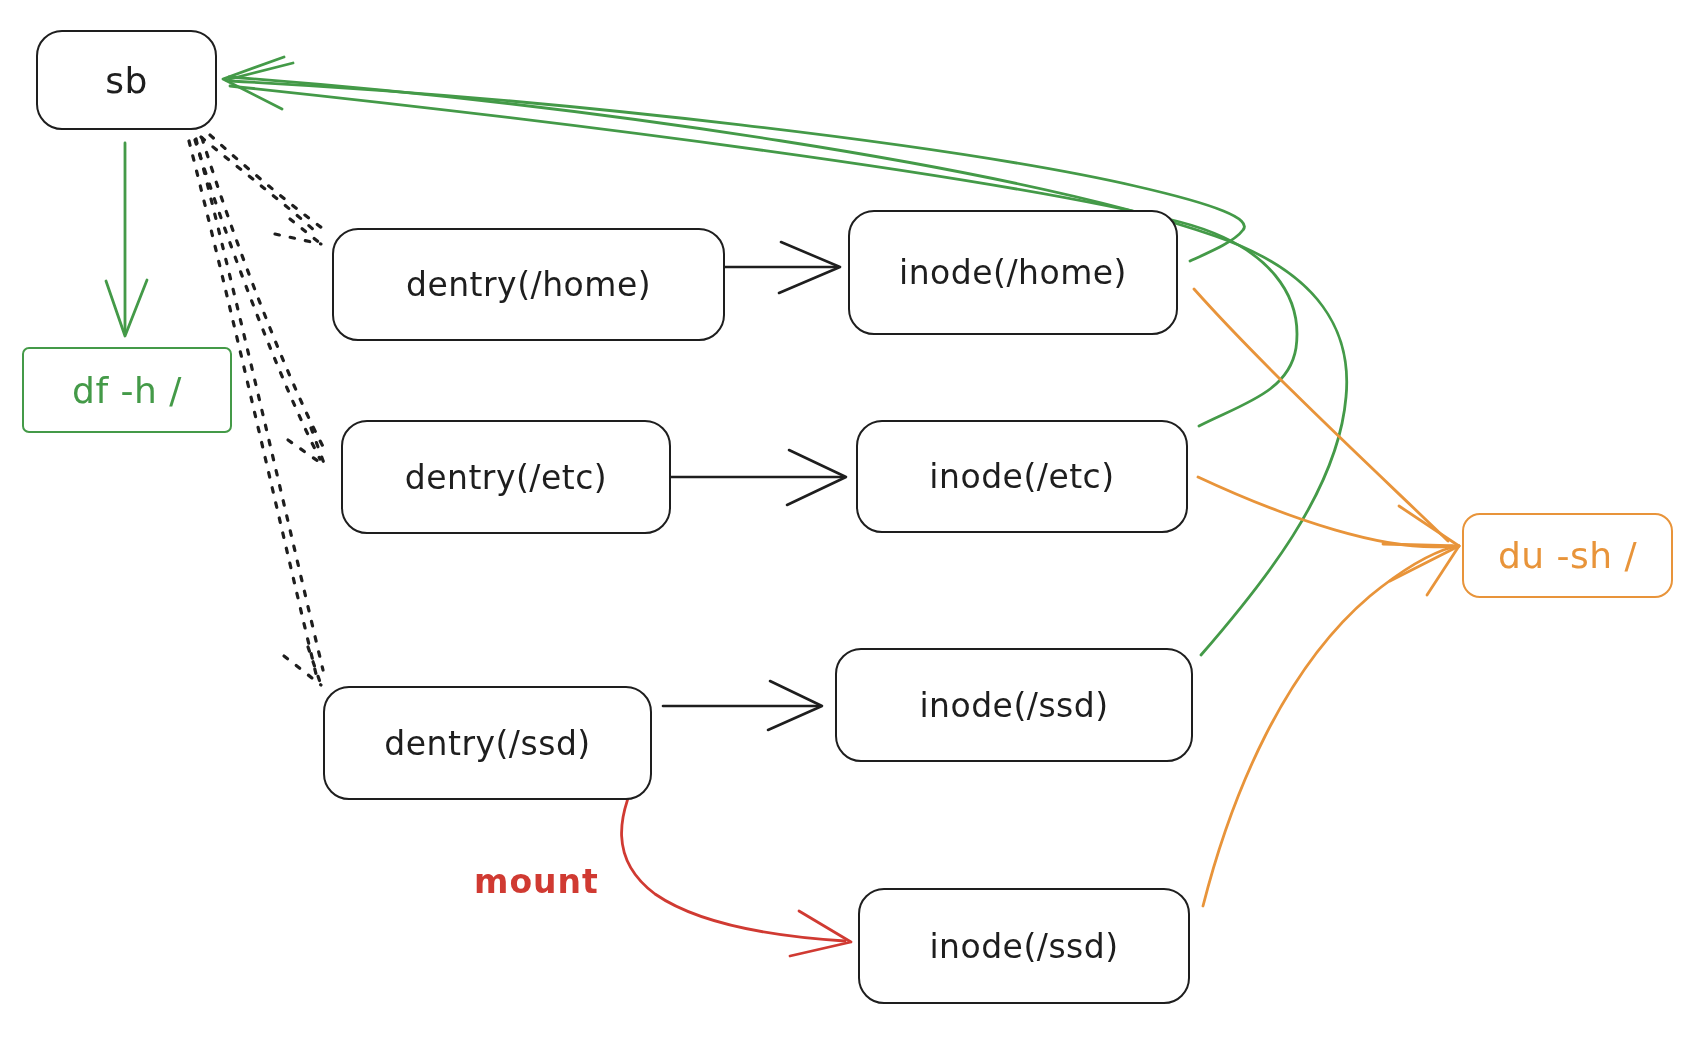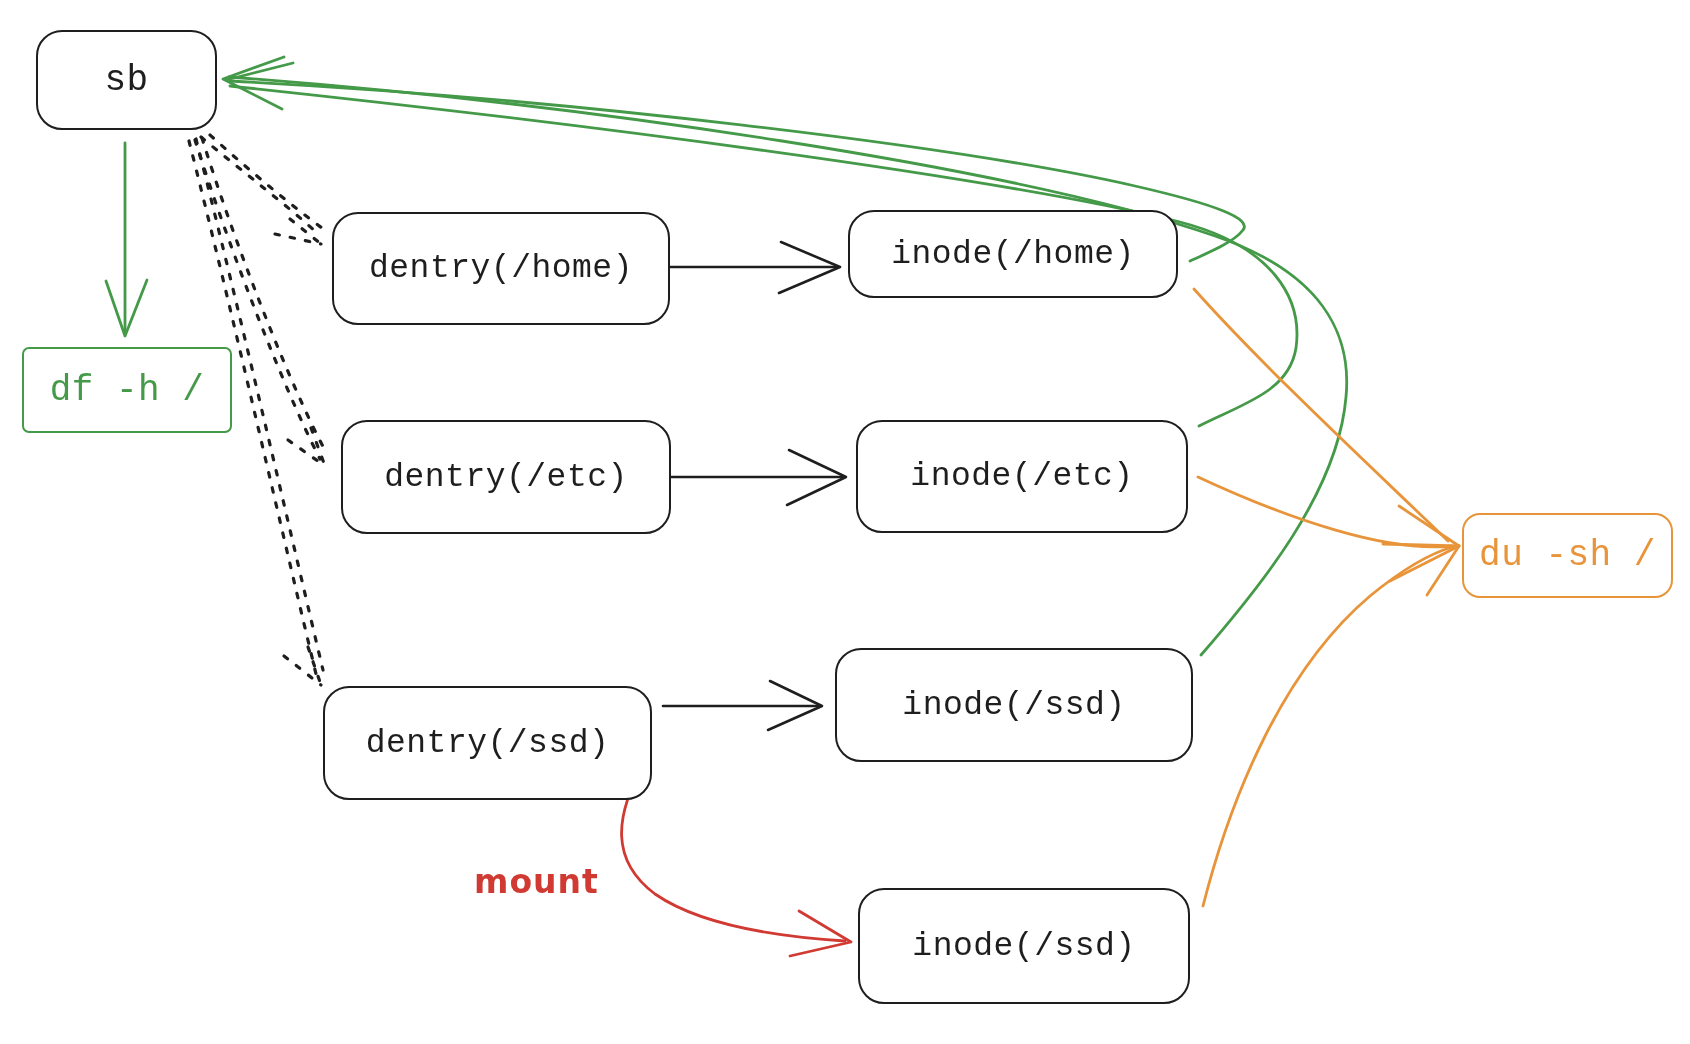--- a/index.html
+++ b/index.html
@@ -25,29 +25,28 @@
     position:absolute;
     display:flex;align-items:center;justify-content:center;
     border:2.6px solid var(--ink);
     border-radius:26px;
     background:var(--bg);
     color:var(--ink);
     font-size:33px;
     letter-spacing:0.5px;
     white-space:nowrap;
     box-sizing:border-box;
-    font-family:Liberation Mono, monospace;
   }
   .n-sb   {left:36px;  top:30px;  width:181px; height:100px; font-size:36px;}
   .n-df   {left:22px;  top:347px; width:210px; height:86px;  border-radius:7px;
            border-color:var(--green); color:var(--green); font-size:36px;}
-  .n-dhome{left:332px; top:212px; width:338px; height:113px;}
+  .n-dhome{left:332px; top:228px; width:393px; height:113px;}
   .n-detc {left:325px; top:420px; width:330px; height:114px;margin-left:16px;}
   .n-dssd {left:323px; top:638px; width:329px; height:114px;margin-top:48px;}
-  .n-ihome{left:848px; top:210px; width:330px; height:88px;}
+  .n-ihome{left:848px; top:210px; width:330px; height:125px;}
   .n-ietc {left:856px; top:420px; width:332px; height:113px;}
   .n-issd1{left:835px; top:648px; width:358px; height:114px;}
   .n-issd2{left:858px; top:888px; width:332px; height:116px;}
   .n-du   {left:1462px;top:513px; width:211px; height:85px;  border-radius:18px;
            border-color:var(--orange); color:var(--orange); font-size:36px;text-align:center;}
   .edge-label{
     position:absolute;
     color:var(--red);
     font-size:33px;
     font-weight:600;

